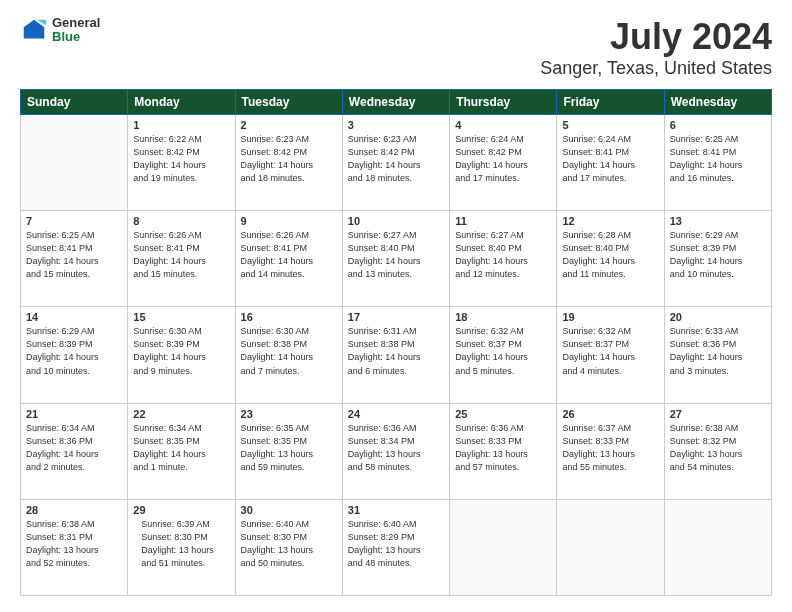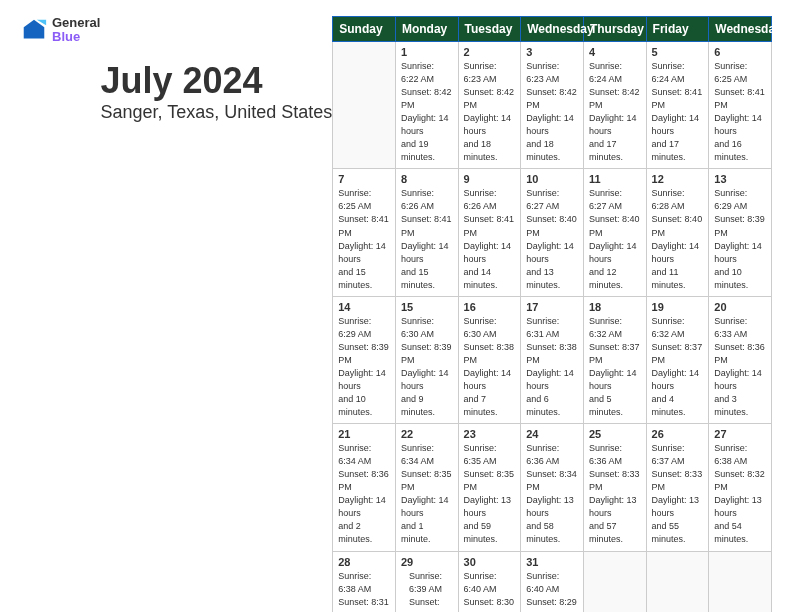--- a/index.html
+++ b/index.html
@@ -8,48 +8,48 @@
       height: 612px;
       font-family: Arial, sans-serif;
       background: #fff;
       overflow: hidden;
     }
     .page {
       width: 792px;
       height: 612px;
       padding: 16px 20px;
       display: flex;
+      flex-direction: column;
     }
     .header {
       display: flex;
       justify-content: space-between;
       align-items: flex-start;
       margin-bottom: 10px;
     }
     .logo {
       display: flex;
       align-items: center;
     }
     .logo-text {
       display: flex;
       flex-direction: column;
       font-size: 13px;
       font-weight: bold;
       line-height: 1.1;
     }
     .logo-general { color: #333; }
-    .logo-blue { color: #8b5cf6; }
+    .logo-blue { color: #15803d; }
     .logo-icon {
       width: 28px;
       height: 28px;
       margin-right: 4px;
     }
     .title-block {
-      text-align: left;
-      margin-top: 44px;
+      text-align: right;
     }
     .title-main {
       font-size: 36px;
       font-weight: bold;
       color: #333;
     }
     .title-sub {
       font-size: 18px;
       color: #333;
     }

